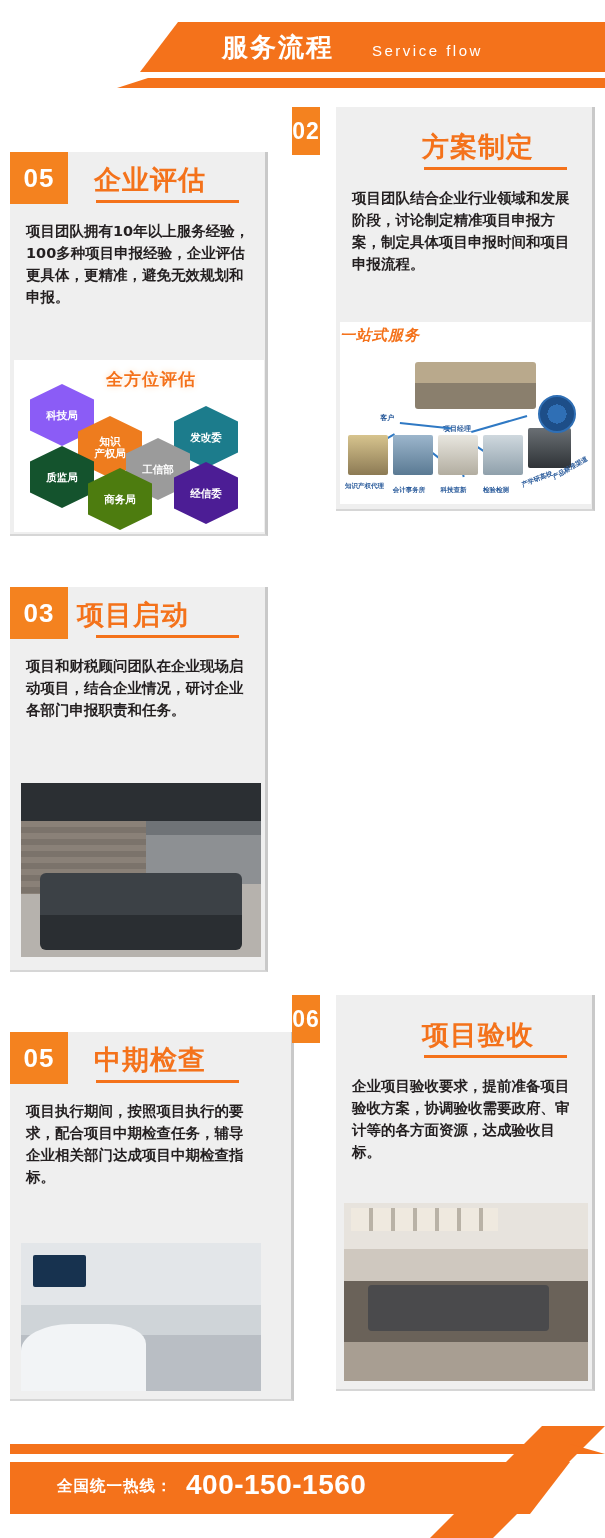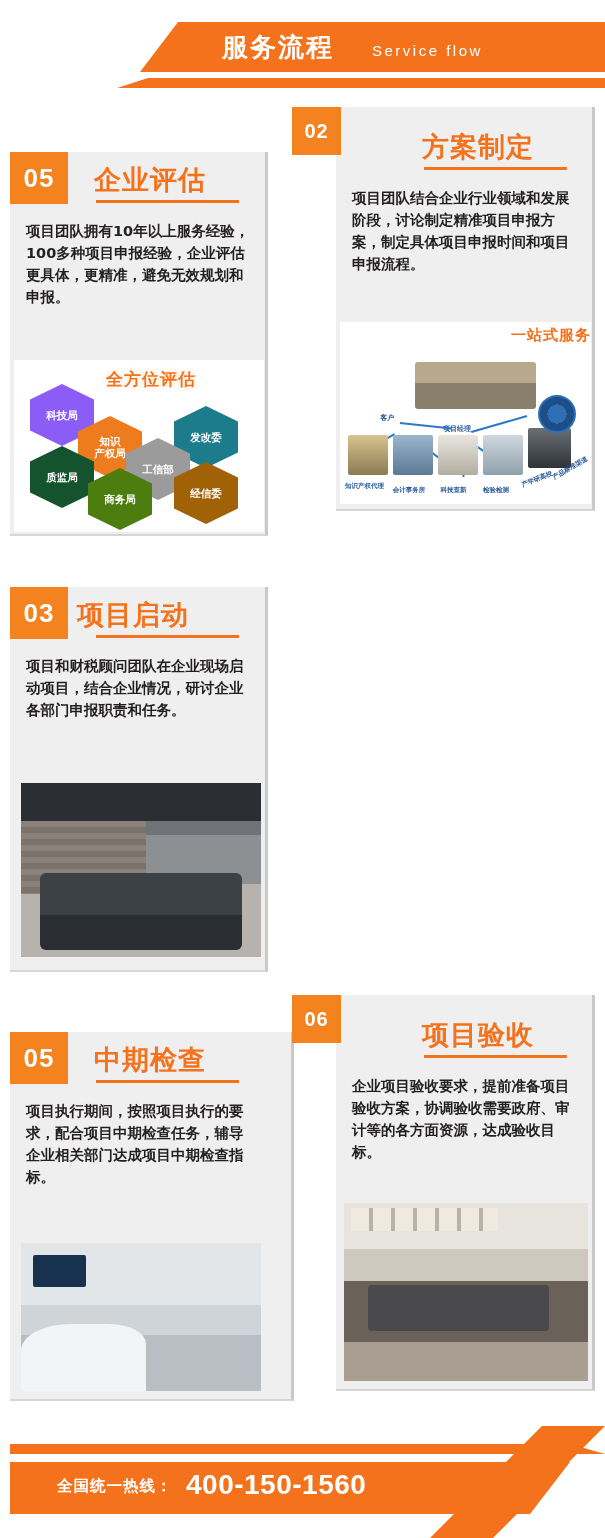--- a/index.html
+++ b/index.html
@@ -41,21 +41,21 @@
     border-right:3px solid #c9c9c9;
     border-bottom:2px solid #d6d6d6;
   }
   .badge {
     position:absolute; left:0; top:0;
     width:58px; height:52px; background:#F4821F;
     color:#fff; font-size:26px; font-weight:bold;
     display:flex; align-items:center; justify-content:center;
     letter-spacing:1px; z-index:6;
   }
-  .badge.sm { width:49px; height:48px; font-size:20px; }
+  .badge.sm { width:28px; height:48px; font-size:23px; }
   .card-title {
     position:absolute;
     color:#F4721B; font-size:27px; font-weight:bold; letter-spacing:1px;
     white-space:nowrap; z-index:5;
   }
   .title-rule { position:absolute; height:3px; background:#F4721B; z-index:5; }
   .card-text {
     position:absolute;
     color:#231f20; font-size:14.5px; line-height:22px;
     font-weight:bold; letter-spacing:0px;
@@ -124,22 +124,23 @@
     content:""; position:absolute; left:3%; top:3%; width:60%; height:13%;
     background:repeating-linear-gradient(90deg,#efe9df 0 18px,#b9b2a6 18px 22px);
   }
   .ph-bigconf::after{
     content:""; position:absolute; left:10%; top:46%; width:74%; height:26%;
     background:#4a4a4c; border-radius:4px;
   }
   
   .ph-onestop { background:#ffffff; }
   .onestop-title {
-    position:absolute; left:0; right:0; top:4px; text-align:right;
+    position:absolute; left:0; right:0; top:4px; text-align:left;
     color:#F4721B; font-weight:bold; font-size:15px; letter-spacing:1px;
+    font-style:italic;
   }
   .os-photo {
     position:absolute; left:30%; top:22%; width:48%; height:26%;
     background:linear-gradient(180deg,#b9a98c 0 45%,#8a7f6d 45% 100%);
     border-radius:3px;
   }
   .os-node {
     position:absolute; color:#2a5b9b; font-size:7px; font-weight:bold;
     white-space:nowrap;
   }
@@ -214,21 +215,21 @@
         </div>
       <div class="hex" style="left:16px;  top:86px; width:64px; height:62px; background:#14532d;">
           <span>质监局</span>
         </div>
       <div class="hex" style="left:112px; top:78px; width:64px; height:62px; background:#9B9B9B;">
           <span>工信部</span>
         </div>
       <div class="hex" style="left:64px;  top:108px; width:64px; height:62px; background:#4d7c0f;margin-left:10px;">
           <span>商务局</span>
         </div>
-      <div class="hex" style="left:160px; top:102px; width:64px; height:62px; background:#a16207;">
+      <div class="hex" style="left:160px; top:102px; width:64px; height:62px; background:#4c1d95;">
           <span>经信委</span>
         </div>
     </div>
   </div>
 
   <div class="card" style="left:292px; top:107px; width:303px; height:404px;">
     <div class="card-panel" style="left:44px; top:0; width:259px; height:404px;"></div>
     <div class="badge sm">02</div>
     <div class="card-title" style="left:130px; top:22px;">方案制定</div>
     <div class="title-rule" style="left:132px; top:60px; width:143px;"></div>

